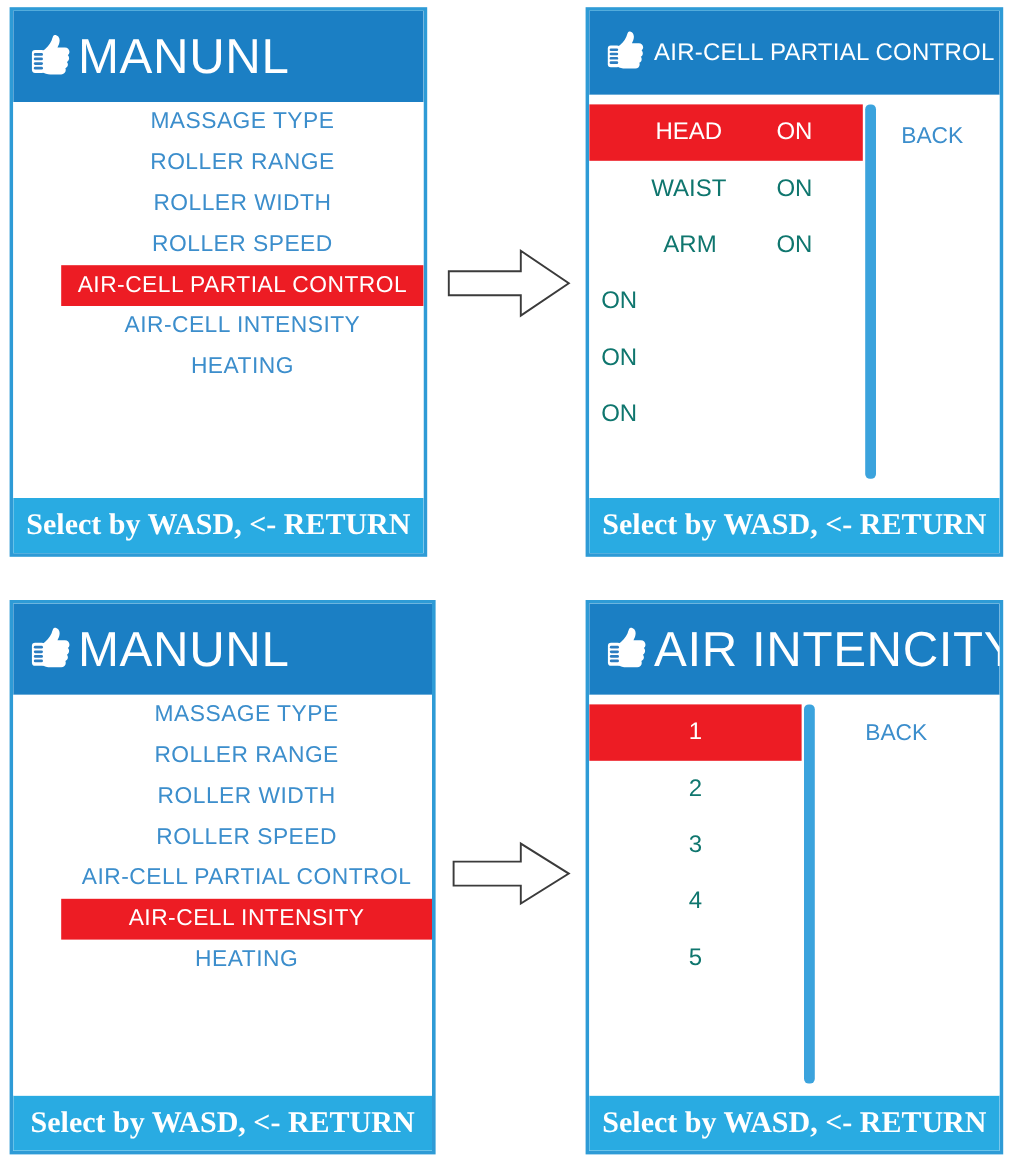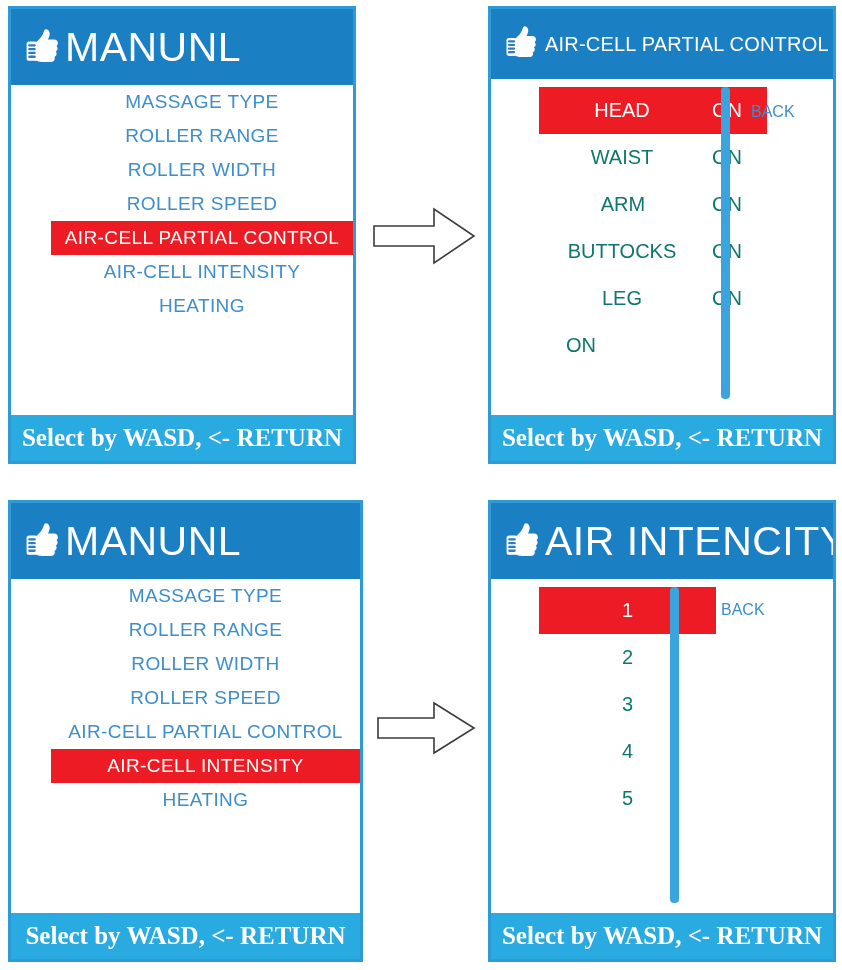--- a/index.html
+++ b/index.html
@@ -105,54 +105,53 @@
   
   .opt-body { position: relative; height: 100%; }
 
   .opt-col {
     position: absolute;
     left: 0;
     top: 0;
     bottom: 0;
     display: flex;
     flex-direction: column;
-    margin-left: 48px;
   }
   .opt-row {
     display: flex;
     align-items: center;
     color: #0f766e;
     font-size: 20px;
     box-sizing: border-box;
     white-space: nowrap;
   }
   .opt-row.selected {
     background: #ed1c24;
     color: #ffffff;
   }
   .opt-label {
     flex: 1 1 auto;
     text-align: center;
   }
   .opt-value {
     flex: none;
-    text-align: center;
+    text-align: left;
   }
   .opt-single .opt-label { text-align: center; }
 
   .divider-bar {
     position: absolute;
     background: #3ba3dd;
     border-radius: 4px;
   }
 
   .back-btn {
     position: absolute;
     color: #3c8ecc;
-    font-size: 16px;
+    font-size: 19px;
     white-space: nowrap;
   }
 
   
   .arrow { position: absolute; }
   .arrow svg { display: block; }
 </style>
 </head>
 <body>
 
@@ -220,25 +219,23 @@
         </div>
         <div class="opt-row" style="height:47px; padding-left:10px; padding-right:8px;">
           <span class="opt-label">WAIST</span>
           <span class="opt-value" style="width:64px;">ON</span>
         </div>
         <div class="opt-row" style="height:47px; padding-left:12px; padding-right:8px;">
           <span class="opt-label">ARM</span>
           <span class="opt-value" style="width:64px;">ON</span>
         </div>
         <div class="opt-row" style="height:47px; padding-left:10px; padding-right:8px;">
-          <span class="opt-label">BUTTOCKS</span>
           <span class="opt-value" style="width:64px;">ON</span>
         </div>
         <div class="opt-row" style="height:47px; padding-left:10px; padding-right:8px;">
-          <span class="opt-label">LEG</span>
           <span class="opt-value" style="width:64px;">ON</span>
         </div>
         <div class="opt-row" style="height:47px; padding-left:10px; padding-right:8px;">
           <span class="opt-value" style="width:64px;">ON</span>
         </div>
       </div>
 
       <div class="divider-bar" style="left:230px; top:8px; width:9px; height:312px;"></div>
 
       <span class="back-btn" style="left:260px; top:24px;">BACK</span>

